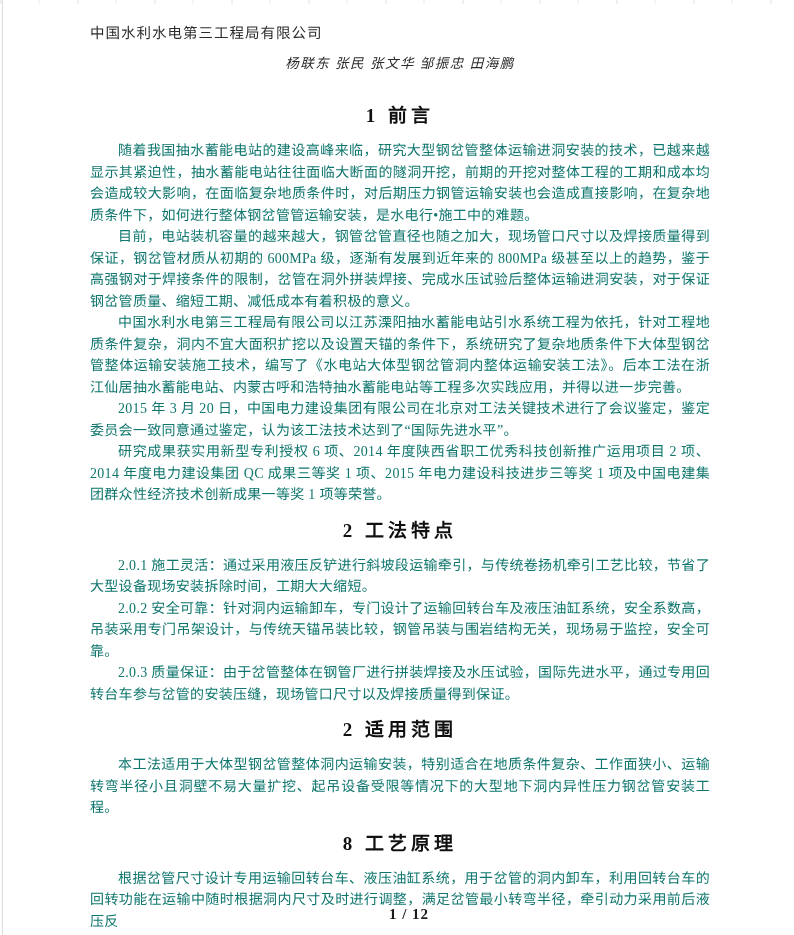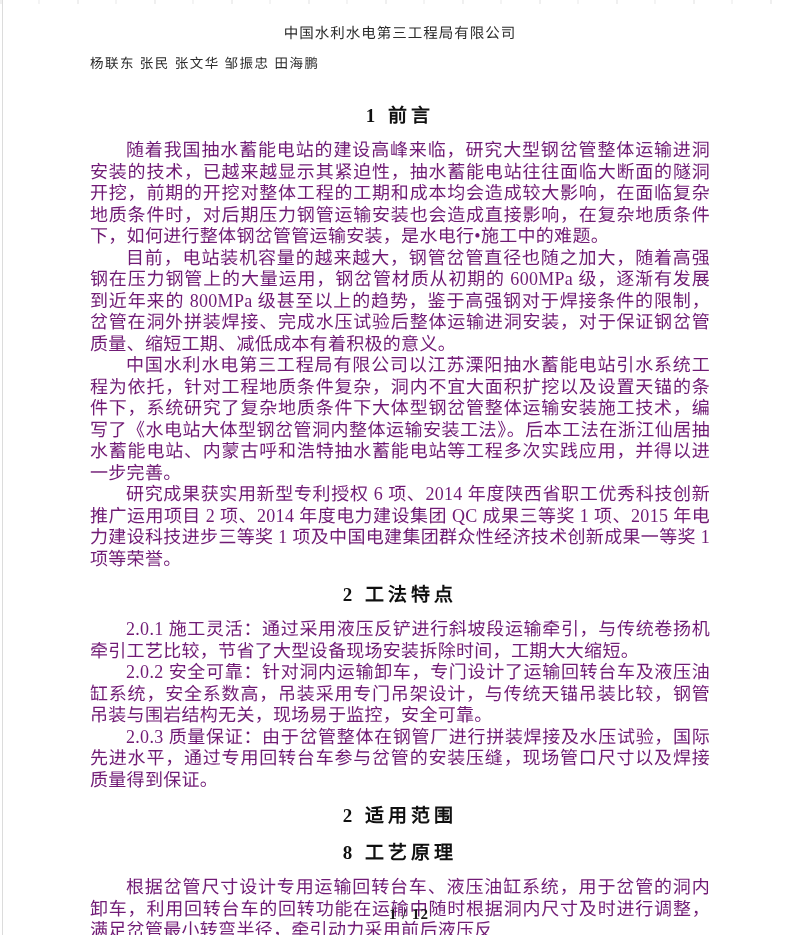--- a/index.html
+++ b/index.html
@@ -28,54 +28,55 @@
     height: 4px;
     background: repeating-linear-gradient(90deg,
       #ececec 0 2px, transparent 2px 38px,
       #f1f1f1 38px 40px, transparent 40px 77px);
     opacity: .8;
   }
   .content {
     padding: 24px 84px 0 90px;
   }
   .company {
-    text-align: center;
     font-size: 14.5px;
     line-height: 18px;
     letter-spacing: 1px;
     color: #2b2b2b;
   }
   .authors {
+    text-align: center;
     font-size: 13.5px;
     line-height: 18px;
     letter-spacing: 1.5px;
     margin-top: 13px;
     color: #2b2b2b;
+    font-style: italic;
   }
   .section-heading {
     text-align: center;
     font-size: 19px;
     line-height: 24px;
     font-weight: bold;
     letter-spacing: 4px;
     color: #101010;
     margin: 13px 0 12px 0;
   }
   .section-preface .section-heading {
     margin-top: 31px;
   }
   .para {
     margin: 0;
-    font-size: 18px;
+    font-size: 14px;
     line-height: 21.5px;
     text-align: justify;
     text-justify: inter-ideograph;
     text-indent: 2em;
     letter-spacing: 0.3px;
-    color: #701a75;
+    color: #0f766e;
   }
   .page-footer {
     position: absolute;
     left: 0; right: 0;
     bottom: 12px;
     text-align: center;
     font-size: 15px;
     font-weight: bold;
     letter-spacing: 1px;
     color: #1a1a1a;
@@ -89,34 +90,36 @@
 <div class="top-marks"></div>
 
 <div class="content">
 
   <div class="company">中国水利水电第三工程局有限公司</div>
   <div class="authors">杨联东 张民 张文华 邹振忠 田海鹏</div>
 
   <section class="section section-preface">
     <h2 class="section-heading">1 前言</h2>
     <p class="para">随着我国抽水蓄能电站的建设高峰来临，研究大型钢岔管整体运输进洞安装的技术，已越来越显示其紧迫性，抽水蓄能电站往往面临大断面的隧洞开挖，前期的开挖对整体工程的工期和成本均会造成较大影响，在面临复杂地质条件时，对后期压力钢管运输安装也会造成直接影响，在复杂地质条件下，如何进行整体钢岔管管运输安装，是水电行•施工中的难题。</p>
-    <p class="para">目前，电站装机容量的越来越大，钢管岔管直径也随之加大，随着高强钢在压力钢管上的大量运用，钢岔管材质从初期的 600MPa 级，逐渐有发展到近年来的 800MPa 级甚至以上的趋势，鉴于高强钢对于焊接条件的限制，岔管在洞外拼装焊接、完成水压试验后整体运输进洞安装，对于保证钢岔管质量、缩短工期、减低成本有着积极的意义。</p>
+    <p class="para">目前，电站装机容量的越来越大，钢管岔管直径也随之加大，现场管口尺寸以及焊接质量得到保证，钢岔管材质从初期的 600MPa 级，逐渐有发展到近年来的 800MPa 级甚至以上的趋势，鉴于高强钢对于焊接条件的限制，岔管在洞外拼装焊接、完成水压试验后整体运输进洞安装，对于保证钢岔管质量、缩短工期、减低成本有着积极的意义。</p>
     <p class="para">中国水利水电第三工程局有限公司以江苏溧阳抽水蓄能电站引水系统工程为依托，针对工程地质条件复杂，洞内不宜大面积扩挖以及设置天锚的条件下，系统研究了复杂地质条件下大体型钢岔管整体运输安装施工技术，编写了《水电站大体型钢岔管洞内整体运输安装工法》。后本工法在浙江仙居抽水蓄能电站、内蒙古呼和浩特抽水蓄能电站等工程多次实践应用，并得以进一步完善。</p>
+    <p class="para">2015 年 3 月 20 日，中国电力建设集团有限公司在北京对工法关键技术进行了会议鉴定，鉴定委员会一致同意通过鉴定，认为该工法技术达到了“国际先进水平”。</p>
     <p class="para">研究成果获实用新型专利授权 6 项、2014 年度陕西省职工优秀科技创新推广运用项目 2 项、2014 年度电力建设集团 QC 成果三等奖 1 项、2015 年电力建设科技进步三等奖 1 项及中国电建集团群众性经济技术创新成果一等奖 1 项等荣誉。</p>
   </section>
 
   <section class="section section-features">
     <h2 class="section-heading">2 工法特点</h2>
     <p class="para">2.0.1 施工灵活：通过采用液压反铲进行斜坡段运输牵引，与传统卷扬机牵引工艺比较，节省了大型设备现场安装拆除时间，工期大大缩短。</p>
     <p class="para">2.0.2 安全可靠：针对洞内运输卸车，专门设计了运输回转台车及液压油缸系统，安全系数高，吊装采用专门吊架设计，与传统天锚吊装比较，钢管吊装与围岩结构无关，现场易于监控，安全可靠。</p>
     <p class="para">2.0.3 质量保证：由于岔管整体在钢管厂进行拼装焊接及水压试验，国际先进水平，通过专用回转台车参与岔管的安装压缝，现场管口尺寸以及焊接质量得到保证。</p>
   </section>
 
   <section class="section section-scope">
     <h2 class="section-heading">2 适用范围</h2>
+    <p class="para">本工法适用于大体型钢岔管整体洞内运输安装，特别适合在地质条件复杂、工作面狭小、运输转弯半径小且洞壁不易大量扩挖、起吊设备受限等情况下的大型地下洞内异性压力钢岔管安装工程。</p>
   </section>
 
   <section class="section section-principle">
     <h2 class="section-heading">8 工艺原理</h2>
     <p class="para">根据岔管尺寸设计专用运输回转台车、液压油缸系统，用于岔管的洞内卸车，利用回转台车的回转功能在运输中随时根据洞内尺寸及时进行调整，满足岔管最小转弯半径，牵引动力采用前后液压反</p>
   </section>
 
 </div>
 
 <div class="page-footer">1 / 12</div>

